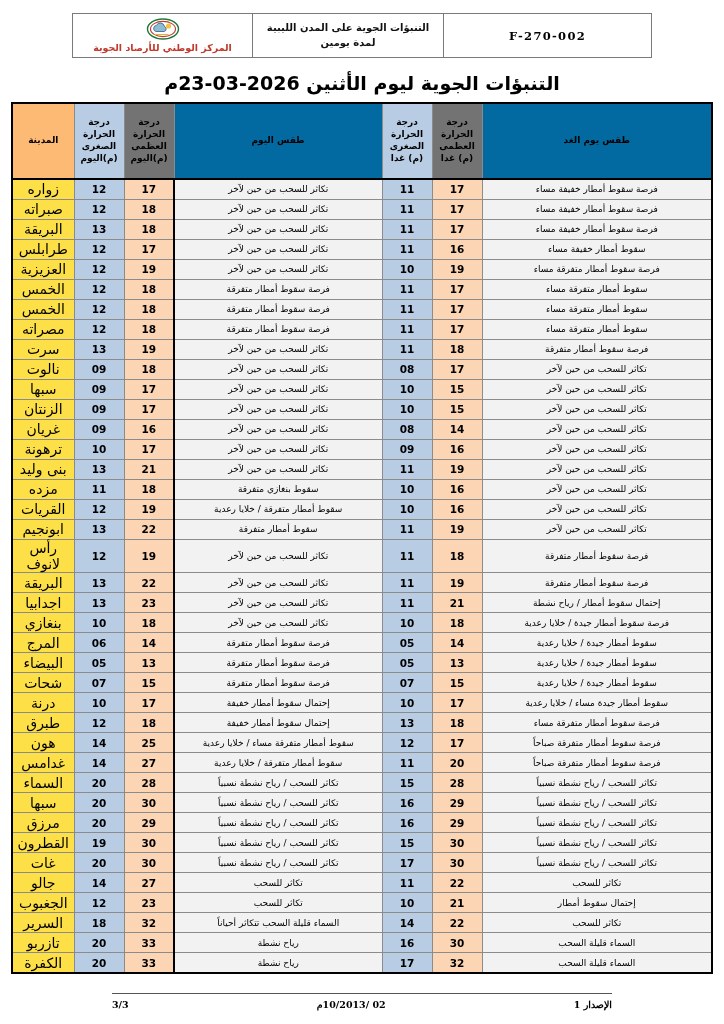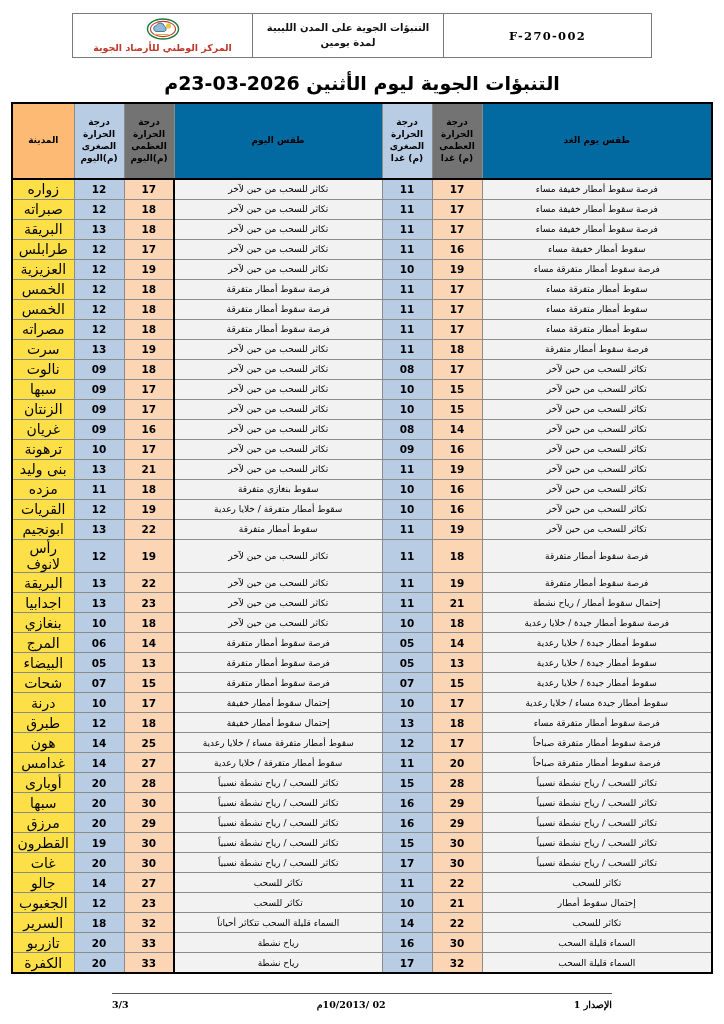--- a/index.html
+++ b/index.html
@@ -475,21 +475,21 @@
         <td class="tmin">14</td>
         <td class="city">غدامس</td>
       </tr>
       <tr>
         <td class="desc">تكاثر للسحب / رياح نشطة نسبياً</td>
         <td class="tmax">28</td>
         <td class="tmin">15</td>
         <td class="desc desc-today">تكاثر للسحب / رياح نشطة نسبياً</td>
         <td class="tmax">28</td>
         <td class="tmin">20</td>
-        <td class="city">أوبارى</td>
+        <td class="city">السماء</td>
       </tr>
       <tr>
         <td class="desc">تكاثر للسحب / رياح نشطة نسبياً</td>
         <td class="tmax">29</td>
         <td class="tmin">16</td>
         <td class="desc desc-today">تكاثر للسحب / رياح نشطة نسبياً</td>
         <td class="tmax">30</td>
         <td class="tmin">20</td>
         <td class="city">سبها</td>
       </tr>

